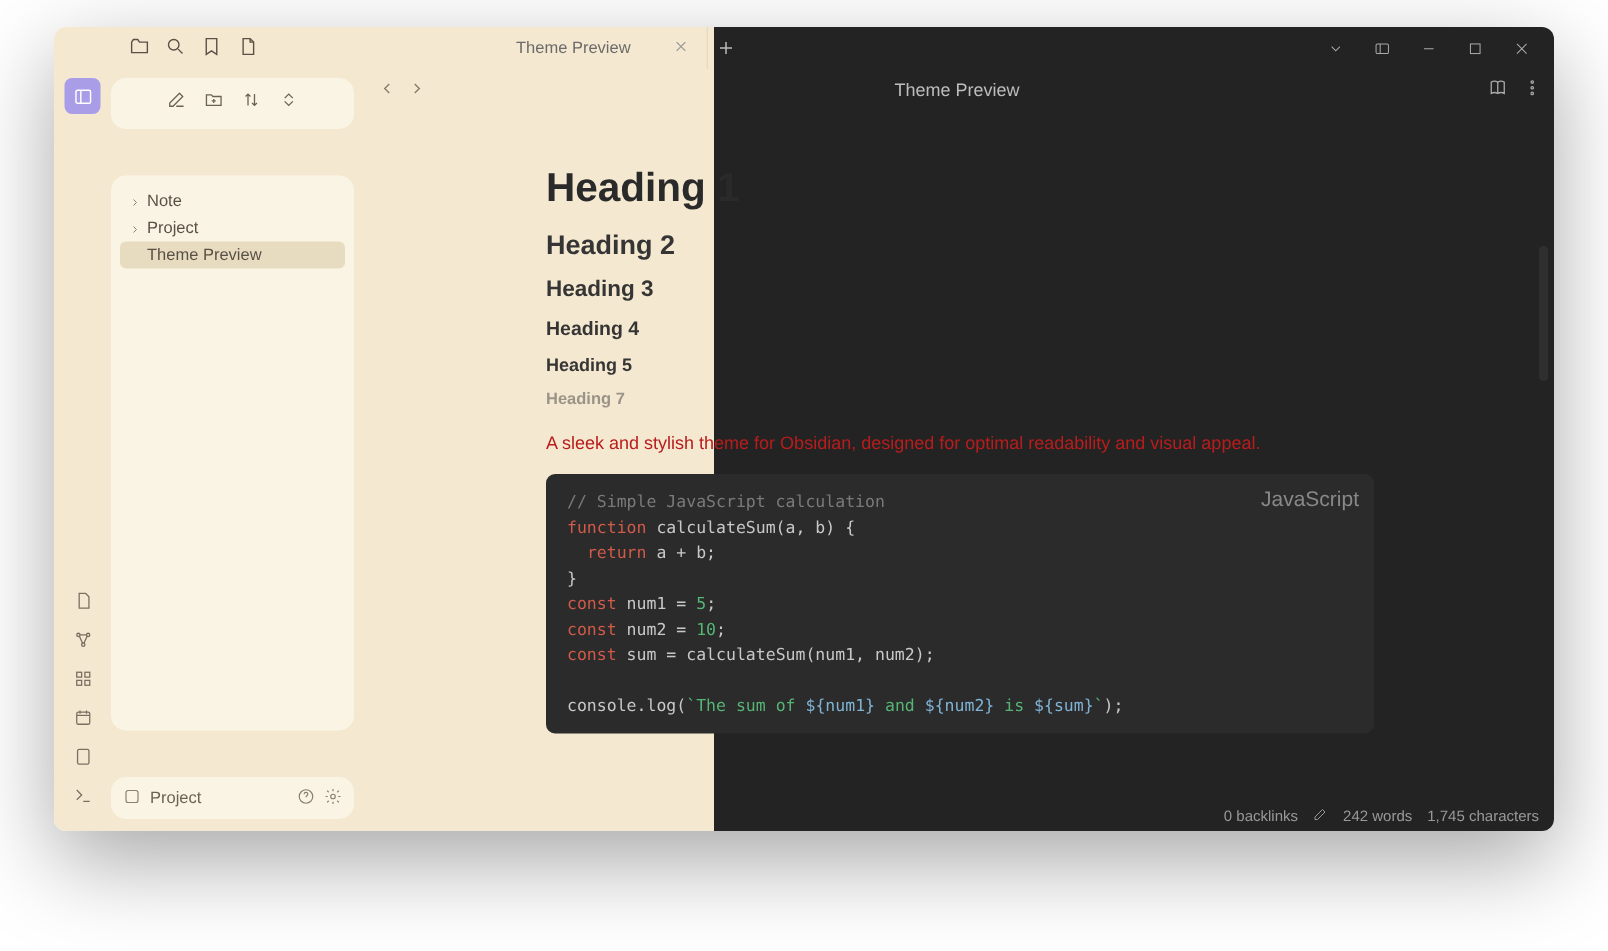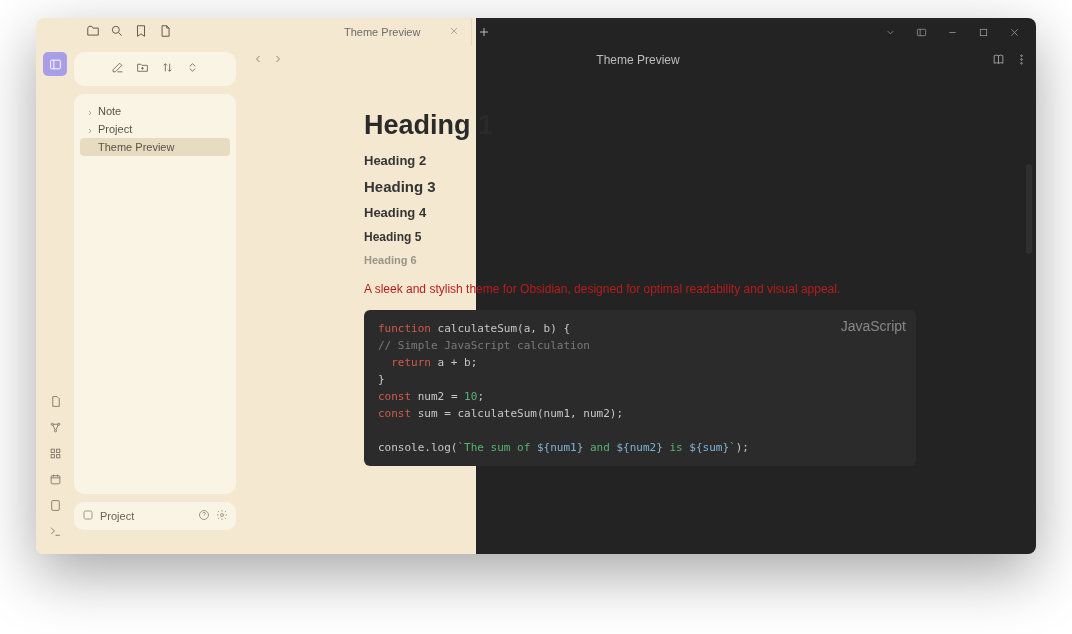--- a/index.html
+++ b/index.html
@@ -25,21 +25,21 @@
 .body-row { flex: 1; display: flex; min-height: 0; }
 .ribbon { width: 38px; display: flex; flex-direction: column; align-items: center; padding-top: 6px; gap: 6px; }
 .ribbon-btn { width: 24px; height: 24px; border-radius: 5px; display: flex; align-items: center; justify-content: center; }
 .ribbon-btn.active { background: #a99de8; }
 .ribbon-btn svg { width: 13px; height: 13px; stroke: #4a4a4a; fill: none; stroke-width: 1.8; }
 .ribbon-btn.active svg { stroke: #fff; }
 .ribbon-spacer { flex: 1; }
 .ribbon-lower { display: flex; flex-direction: column; gap: 8px; padding-bottom: 12px; align-items: center; }
 .ribbon-lower svg { width: 13px; height: 13px; stroke: #7a7062; fill: none; stroke-width: 1.6; }
 
-.sidebar { width: 170px; display: flex; flex-direction: column; padding: 6px 8px 24px 0; }
+.sidebar { width: 170px; display: flex; flex-direction: column; padding: 6px 8px 8px 0; gap: 23px; }
 .sidebar-toolbar { background: #faf4e5; height: 34px; border-radius: 10px; display: flex; align-items: center; justify-content: center; gap: 12px; margin-bottom: 8px; }
 .sidebar-toolbar svg { width: 13px; height: 13px; stroke: #6b6254; fill: none; stroke-width: 1.6; }
 .file-tree { background: #faf4e5; border-radius: 10px; flex: 1; padding: 8px 6px; font-size: 11px; color: #5a5146; }
 .tree-item { display: flex; align-items: center; gap: 4px; padding: 3px 6px; border-radius: 4px; cursor: default; }
 .tree-item.active { background: #e8dcc0; }
 .tree-item .chev { width: 8px; height: 8px; }
 .tree-item .chev svg { width: 8px; height: 8px; stroke: #8a8070; fill: none; stroke-width: 2; }
 .tree-item.leaf { padding-left: 18px; }
 .sidebar-footer { background: #faf4e5; height: 28px; border-radius: 10px; margin-top: 8px; display: flex; align-items: center; padding: 0 8px; font-size: 11px; color: #6b6254; gap: 6px; }
 .sidebar-footer .spacer { flex: 1; }
@@ -47,21 +47,21 @@
 
 .main { flex: 1; display: flex; flex-direction: column; min-width: 0; }
 .main-header { height: 28px; display: flex; align-items: center; padding: 0 8px; gap: 8px; font-size: 11px; }
 .main-header .navbtn svg { width: 12px; height: 12px; stroke: #8a8070; fill: none; stroke-width: 2; }
 .main-header .crumb { flex: 1; text-align: center; color: #bdbdbd; font-size: 12px; }
 .main-header .right svg { width: 13px; height: 13px; stroke: #aaa; fill: none; stroke-width: 1.6; }
 .main-header .right { display: flex; gap: 10px; align-items: center; }
 
 .note-scroll { flex: 1; overflow: hidden; padding: 36px 120px 20px 120px; color: #d8d8d8; position: relative; }
 .note-scroll h1 { font-size: 27px; font-weight: 700; color: #efefef; margin-bottom: 12px; }
-.note-scroll h2 { font-size: 13px; font-weight: 600; color: #dcdcdc; margin-bottom: 10px; }
+.note-scroll h2 { font-size: 18px; font-weight: 600; color: #dcdcdc; margin-bottom: 10px; }
 .note-scroll h3 { font-size: 15px; font-weight: 600; color: #c8c8c8; margin-bottom: 10px; }
 .note-scroll h4 { font-size: 13px; font-weight: 600; color: #b8b8b8; margin-bottom: 10px; }
 .note-scroll h5 { font-size: 12px; font-weight: 600; color: #a8a8a8; margin-bottom: 10px; }
 .note-scroll h6 { font-size: 11px; font-weight: 600; color: #8a8a8a; margin-bottom: 14px; }
 .note-scroll p { font-size: 12px; color: #b91c1c; margin-bottom: 12px; line-height: 1.5; }
 .note-scroll .strong { font-weight: 600; color: #d5d5d5; font-size: 12px; }
 
 .codeblock { background: #2b2b2b; border-radius: 6px; padding: 10px 14px; font-family: "SFMono-Regular", Consolas, monospace; font-size: 11px; line-height: 1.55; position: relative; color: #c8c8c8; margin-top: 8px; }
 .codeblock .lang { position: absolute; right: 10px; top: 6px; font-size: 14px; color: #888; font-family: -apple-system, sans-serif; }
 .tok-comment { color: #7a7a7a; }
@@ -269,35 +269,44 @@
                 </svg></span>
           </span>
         </div>
 
         <div class="note-scroll">
           <h1 class="hd">Heading 1</h1>
           <h2 class="hd">Heading 2</h2>
           <h3 class="hd">Heading 3</h3>
           <h4 class="hd">Heading 4</h4>
           <h5 class="hd">Heading 5</h5>
-          <h6 class="hd">Heading 6</h6>
+          <h6 class="hd">Heading 7</h6>
           <p>A sleek and stylish theme for Obsidian, designed for optimal readability and visual appeal.</p>
 
           <div class="codeblock">
             <span class="lang">JavaScript</span>
+            <div><span class="tok-comment">// Simple JavaScript calculation</span></div>
             <div><span class="tok-keyword">function</span><span class="tok-func"> calculateSum(a, b) {</span></div>
-            <div><span class="tok-comment">// Simple JavaScript calculation</span></div>
             <div>&nbsp;&nbsp;<span class="tok-return">return</span><span> a + b;</span></div>
             <div><span>}</span></div>
+            <div><span class="tok-const">const</span><span> num1 </span><span class="tok-op">=</span><span class="tok-num"> 5</span><span>;</span></div>
             <div><span class="tok-const">const</span><span> num2 </span><span class="tok-op">=</span><span class="tok-num"> 10</span><span>;</span></div>
             <div><span class="tok-const">const</span><span> sum = calculateSum(num1, num2);</span></div>
             <div>&nbsp;</div>
             <div><span>console.log(</span><span class="tok-str">`</span><span class="tok-str">The sum of </span><span class="tok-interp">${</span><span class="tok-interp">num1</span><span class="tok-interp">}</span><span class="tok-str"> and </span><span class="tok-interp">${</span><span class="tok-interp">num2</span><span class="tok-interp">}</span><span class="tok-str"> is </span><span class="tok-interp">${</span><span class="tok-interp">sum</span><span class="tok-interp">}</span><span class="tok-str">`</span><span>);</span></div>
           </div>
 
           <div class="scrollbar-ind"></div>
         </div>
 
+        <div class="statusbar">
+          <span>0 backlinks</span>
+          <span><svg viewBox="0 0 24 24">
+                <path d="M16 4l4 4L8 20H4v-4z"></path>
+              </svg></span>
+          <span>242 words</span>
+          <span>1,745 characters</span>
+        </div>
       </div>
 
     </div>
   </div>
 </div>
 
 </body></html>

